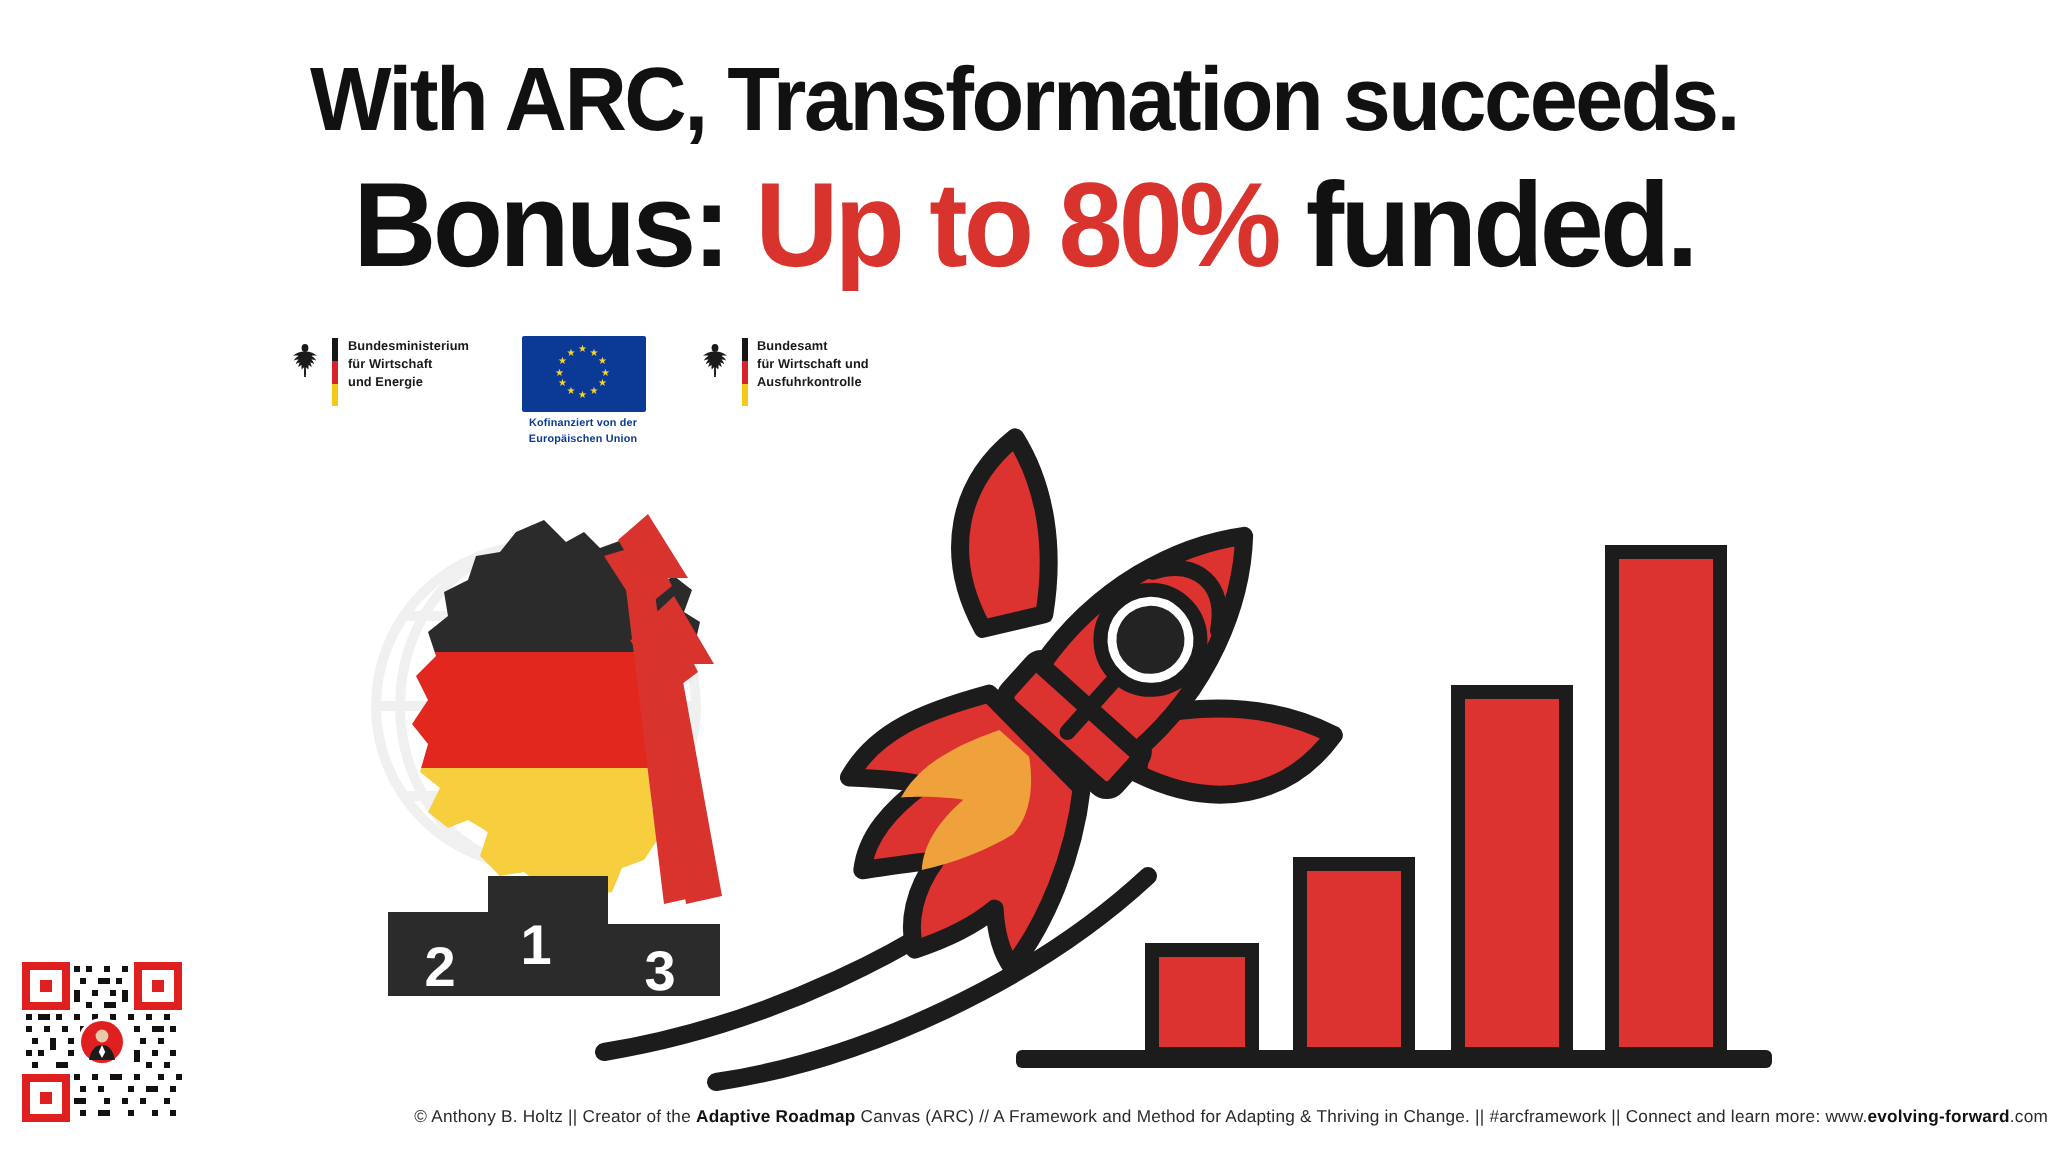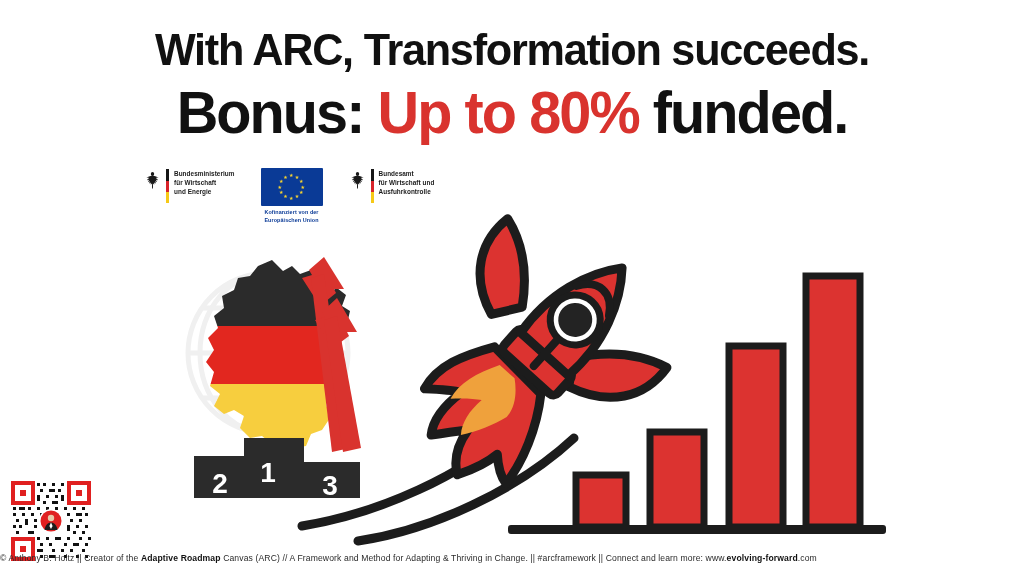--- a/index.html
+++ b/index.html
@@ -47,21 +47,21 @@
   
   .rocketchart{position:absolute;left:286px;top:176px;width:600px;height:372px;}
   .rocketchart svg{display:block;}
 
   
   .qr{position:absolute;left:10px;top:480px;width:82px;height:82px;}
   .qr svg{display:block;}
 
   
   .footer{
-    position:absolute;left:0;top:553px;width:1024px;text-align:left;
+    position:absolute;left:0;top:553px;width:1024px;text-align:right;
     font-size:8.6px;color:#2a2a2a;letter-spacing:.12px;
     font-family:"Liberation Sans","DejaVu Sans",sans-serif;
   }
   .footer b{font-weight:700;color:#111;}
 </style>
 </head>
 <body>
 
 <div id="stage">
 

